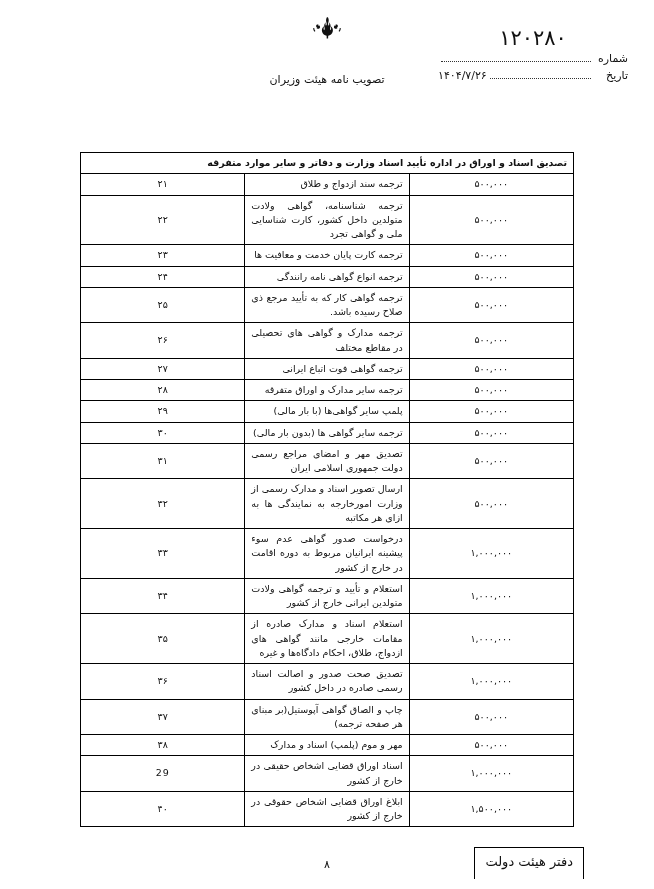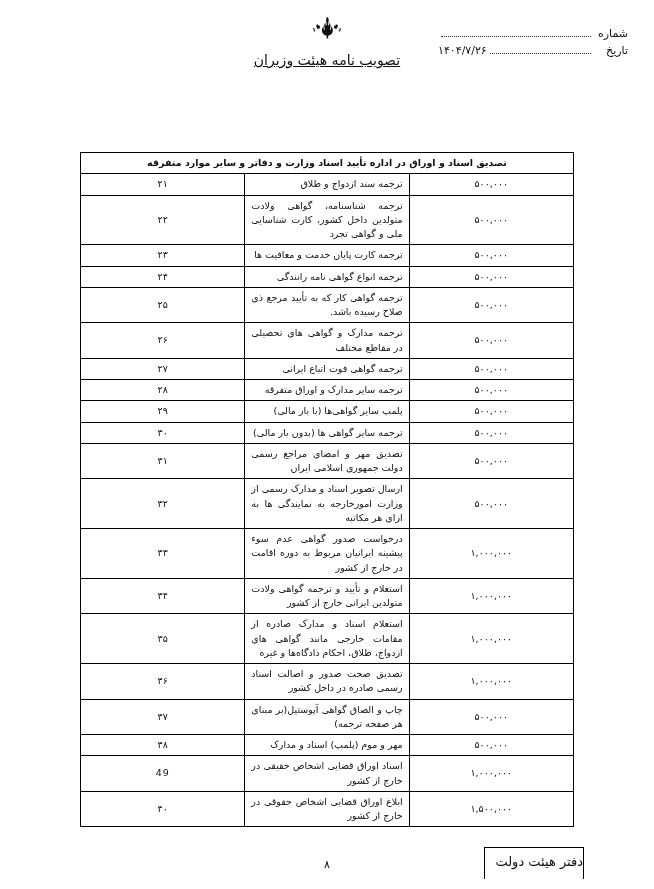--- a/index.html
+++ b/index.html
@@ -48,24 +48,23 @@
   }
   .pres-title {
     margin-top: 8px;
     font-size: 25px;
     font-weight: bold;
     color: #111;
     font-family: "DejaVu Sans", sans-serif;
     letter-spacing: 1px;
   }
   .decree-title {
-    margin-top: 1px;
-    font-size: 14px;
+    margin-top: 22px;
+    font-size: 11px;
     color: #111;
-    text-decoration: underline;
   }
 
   
   .stamp {
     position: absolute;
     top: 26px;
     right: 26px;
     width: 190px;
     text-align: right;
     direction: rtl;
@@ -123,21 +122,20 @@
     direction: rtl;
   }
   table.tariff td, table.tariff th {
     border: 1px solid #000;
     padding: 3px 6px;
     font-size: 9.5px;
     vertical-align: middle;
     line-height: 1.5;
   }
   .caption-cell {
-    text-align: center;
     font-weight: bold;
     font-size: 10.5px;
     padding: 8px 6px;
   }
   th.col-row {
     width: 46px;
     text-align: center;
     font-size: 10.5px;
     font-weight: bold;
   }
@@ -191,21 +189,21 @@
     bottom: 10px;
     text-align: center;
     font-size: 11px;
   }
   .office-box {
     position: absolute;
     right: 70px;
     bottom: 2px;
     border: 1px solid #000;
     border-bottom: none;
-    padding: 6px 0 10px 10px;
+    padding: 6px 10px 10px 10px;
     font-size: 13px;
     letter-spacing: 1px;
     background: #fff;
   }
 </style>
 </head>
 <body>
 
 <div class="page">
 
@@ -220,20 +218,21 @@
             <path d="M26.4 10.5c-0.3 0-0.6 0-0.9 0.1 0.4 0.4 0.5 0.9 0.4 1.5-0.2-0.5-0.6-0.9-1.1-1.1 0.2 0.5 0.2 1.0 0 1.5-0.2-0.4-0.2-0.8 0-1.3-0.6 0.4-0.9 1.0-0.9 1.7 0 1.1 0.8 1.9 1.9 1.9 0.8 0 1.5-0.4 1.8-1.1-0.3 0.1-0.6 0.1-0.9-0.1 0.7-0.1 1.2-0.7 1.2-1.5 0-0.9-0.6-1.6-1.5-1.6z"></path>
             <path d="M3.3 14.0c-0.2 1.4 0.3 2.8 1.3 3.8l0.8-0.8c-0.8-0.8-1.2-1.9-1.1-3.0z"></path>
             <path d="M30.7 14.0l-1.0 0c0.1 1.1-0.3 2.2-1.1 3.0l0.8 0.8c1.0-1.0 1.5-2.4 1.3-3.8z"></path>
           </g>
         </svg>
       </div>
       <div class="decree-title">تصویب نامه هیئت وزیران</div>
     </div>
 
     <div class="stamp">
+      <div class="big-number">۱۲۰۲۸۰</div>
       <div class="stamp-row">
         <span class="lbl">شماره</span>
         <span class="dots"></span>
         <span class="val"></span>
       </div>
       <div class="stamp-row">
         <span class="lbl">تاریخ</span>
         <span class="dots"></span>
         <span class="val">۱۴۰۴/۷/۲۶</span>
       </div>
@@ -332,21 +331,21 @@
             <td class="c-row">۳۷</td>
           </tr>
           <tr>
             <td class="c-fee">۵۰۰,۰۰۰</td>
             <td class="c-desc">مهر و موم (پلمپ) اسناد و مدارک</td>
             <td class="c-row">۳۸</td>
           </tr>
           <tr>
             <td class="c-fee">۱,۰۰۰,۰۰۰</td>
             <td class="c-desc">اسناد اوراق قضایی اشخاص حقیقی در خارج از کشور</td>
-            <td class="c-row">49</td>
+            <td class="c-row">29</td>
           </tr>
           <tr>
             <td class="c-fee">۱,۵۰۰,۰۰۰</td>
             <td class="c-desc">ابلاغ اوراق قضایی اشخاص حقوقی در خارج از کشور</td>
             <td class="c-row">۴۰</td>
           </tr>
         </tbody>
     </table>
   </div>
 

